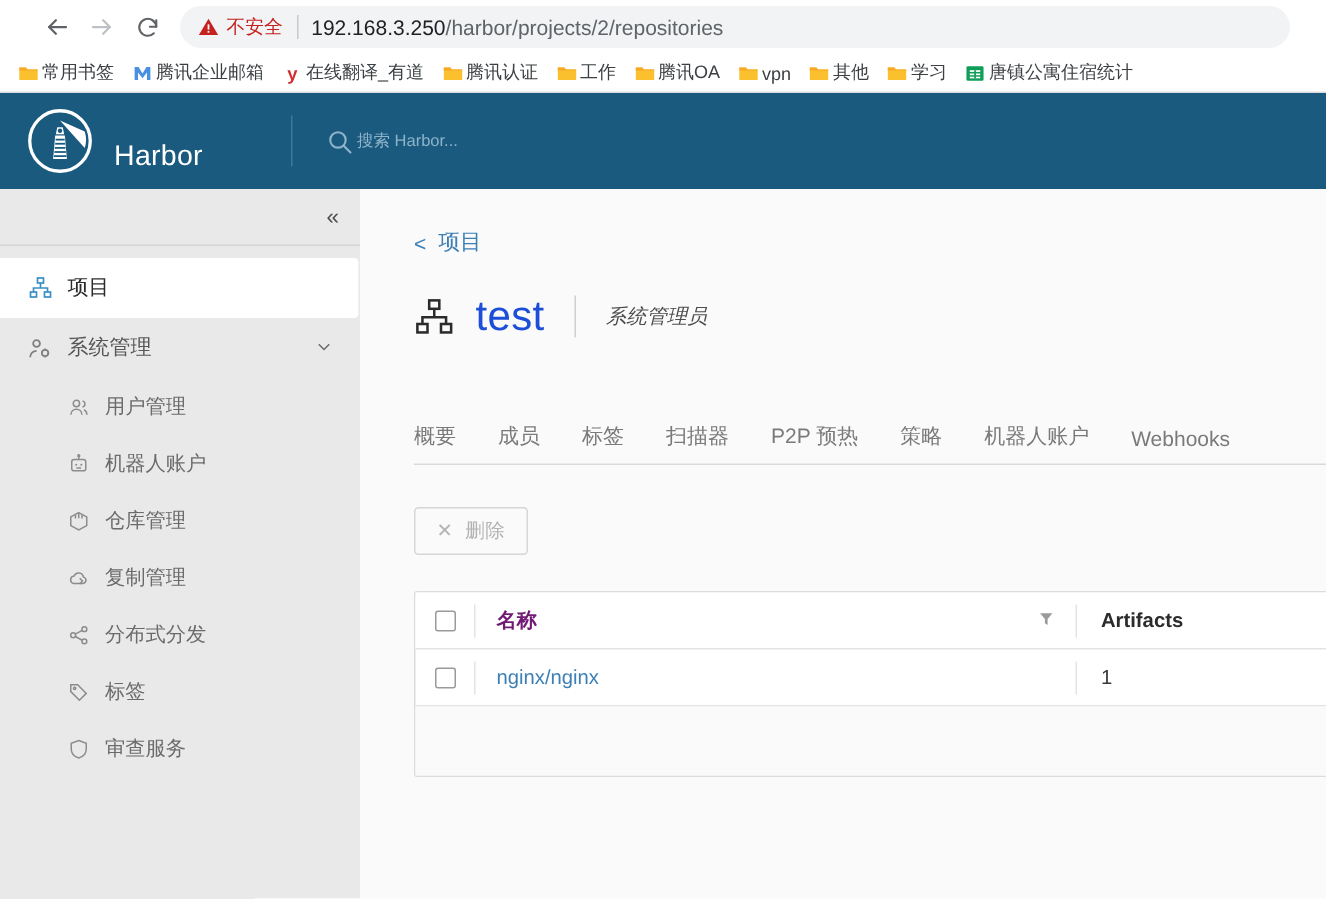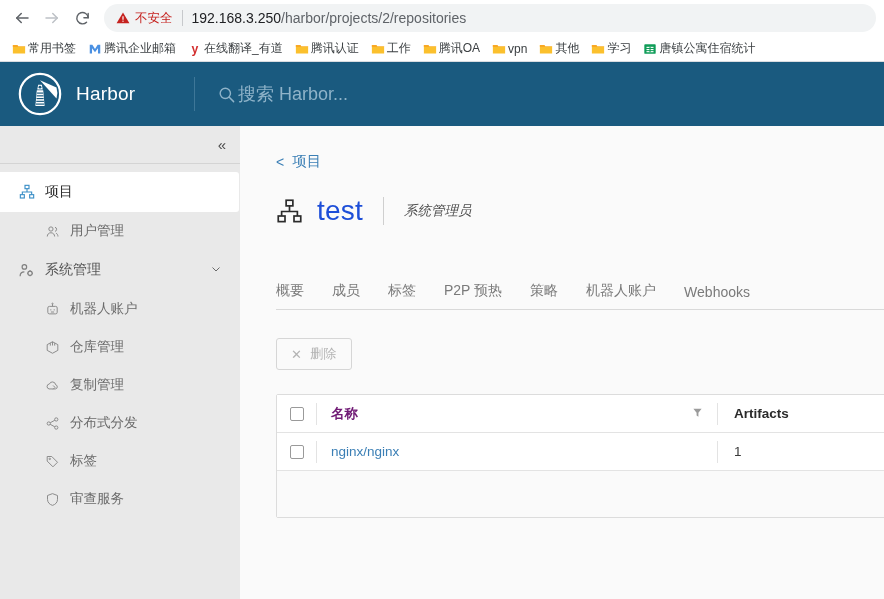--- a/index.html
+++ b/index.html
@@ -12,21 +12,21 @@
 
   
   .browser-chrome {
     width: 884px;
     background: #ffffff;
   }
   .addr-row {
     height: 36px;
     display: flex;
     align-items: center;
-    padding: 0 8px;
+    padding: 0 24px;
     gap: 2px;
   }
   .nav-btn {
     width: 28px; height: 28px;
     display: flex; align-items: center; justify-content: center;
     border-radius: 50%;
     color: #5f6368;
     font-size: 17px;
     line-height: 1;
     flex: 0 0 auto;
@@ -103,21 +103,21 @@
 
   .app-header {
     height: 64px;
     background: #1a5a7f;
     display: flex;
     align-items: center;
     flex: 0 0 auto;
   }
   .brand {
     display: flex;
-    align-items: center;
+    align-items: flex-end;
     gap: 14px;
     padding-left: 18px;
     width: 194px;
   }
   .logo-circle { width: 44px; height: 44px; flex: 0 0 auto; }
   .brand-name {
     color: #ffffff;
     font-size: 19px;
     letter-spacing: .2px;
   }
@@ -132,21 +132,21 @@
     align-items: center;
     gap: 2px;
     padding-left: 22px;
     flex: 1 1 auto;
   }
   .search-input-fake {
     background: transparent;
     border: none;
     outline: none;
     color: #9fc0d4;
-    font-size: 18px;
+    font-size: 11px;
     font-family: inherit;
     width: 260px;
   }
   .search-input-fake::placeholder { color: #8fb3c9; }
 
   .body-row { display: flex; flex: 1 1 auto; min-height: 0; }
 
   
   .sidebar {
     width: 240px;
@@ -508,46 +508,46 @@
               <rect x="9" y="2" width="6" height="5"></rect>
                 <rect x="2" y="16" width="6" height="5"></rect>
                 <rect x="16" y="16" width="6" height="5"></rect>
               <path d="M12 7v5M5 16v-4h14v4"></path>
             </svg>
           </span>
           <span class="nav-label">项目</span>
         </div>
 
 
-        <div class="nav-item sub">
-          <span class="nav-ico">
-            <svg width="15" height="15" viewBox="0 0 24 24" fill="none" stroke="currentColor" stroke-width="1.6">
-              <circle cx="9.5" cy="8" r="3.4"></circle>
-                <path d="M3.6 20c0-3.5 2.6-6 5.9-6s5.9 2.5 5.9 6"></path>
-              <path d="M16 5.2a3.4 3.4 0 0 1 0 6.6M17.5 14.6c2 .9 3.2 2.9 3.2 5.4"></path>
-            </svg>
-          </span>
-          <span class="nav-label">用户管理</span>
-        </div>
-
         <div class="nav-item">
           <span class="nav-ico">
             <svg width="17" height="17" viewBox="0 0 24 24" fill="none" stroke="currentColor" stroke-width="1.7">
               <circle cx="9" cy="7" r="3.2"></circle>
                 <path d="M3 20c0-3.6 2.7-6 6-6"></path>
               <circle cx="17" cy="16" r="3"></circle>
                 <path d="M17 11.8v1M17 19.2v1M13.2 16h1M19.8 16h1"></path>
             </svg>
           </span>
           <span class="nav-label">系统管理</span>
           <span class="nav-caret">
             <svg width="12" height="12" viewBox="0 0 24 24" fill="none" stroke="currentColor" stroke-width="2">
                 <polyline points="5 9 12 16 19 9"></polyline>
               </svg>
           </span>
+        </div>
+
+        <div class="nav-item sub">
+          <span class="nav-ico">
+            <svg width="15" height="15" viewBox="0 0 24 24" fill="none" stroke="currentColor" stroke-width="1.6">
+              <circle cx="9.5" cy="8" r="3.4"></circle>
+                <path d="M3.6 20c0-3.5 2.6-6 5.9-6s5.9 2.5 5.9 6"></path>
+              <path d="M16 5.2a3.4 3.4 0 0 1 0 6.6M17.5 14.6c2 .9 3.2 2.9 3.2 5.4"></path>
+            </svg>
+          </span>
+          <span class="nav-label">用户管理</span>
         </div>
 
         <div class="nav-item sub">
           <span class="nav-ico">
             <svg width="15" height="15" viewBox="0 0 24 24" fill="none" stroke="currentColor" stroke-width="1.6">
               <rect x="4.5" y="7" width="15" height="12" rx="2.5"></rect>
               <circle cx="9.3" cy="12.5" r="1.1" fill="currentColor" stroke="none"></circle>
               <circle cx="14.7" cy="12.5" r="1.1" fill="currentColor" stroke="none"></circle>
               <line x1="9.5" y1="16" x2="14.5" y2="16"></line>
                 <line x1="12" y1="3.5" x2="12" y2="7"></line>
@@ -636,20 +636,21 @@
         </span>
         <span class="proj-name">test</span>
         <span class="title-sep"></span>
         <span class="proj-role">系统管理员</span>
       </div>
 
       <div class="tabs">
         <div class="tab"><span>概要</span></div>
         <div class="tab"><span>成员</span></div>
         <div class="tab"><span>标签</span></div>
+        <div class="tab"><span>扫描器</span></div>
         <div class="tab"><span>P2P 预热</span></div>
         <div class="tab"><span>策略</span></div>
         <div class="tab"><span>机器人账户</span></div>
         <div class="tab"><span>Webhooks</span></div>
       </div>
 
       <div class="action-bar">
         <button class="btn-delete">
           <span class="x">✕</span>
           <span>删除</span>

